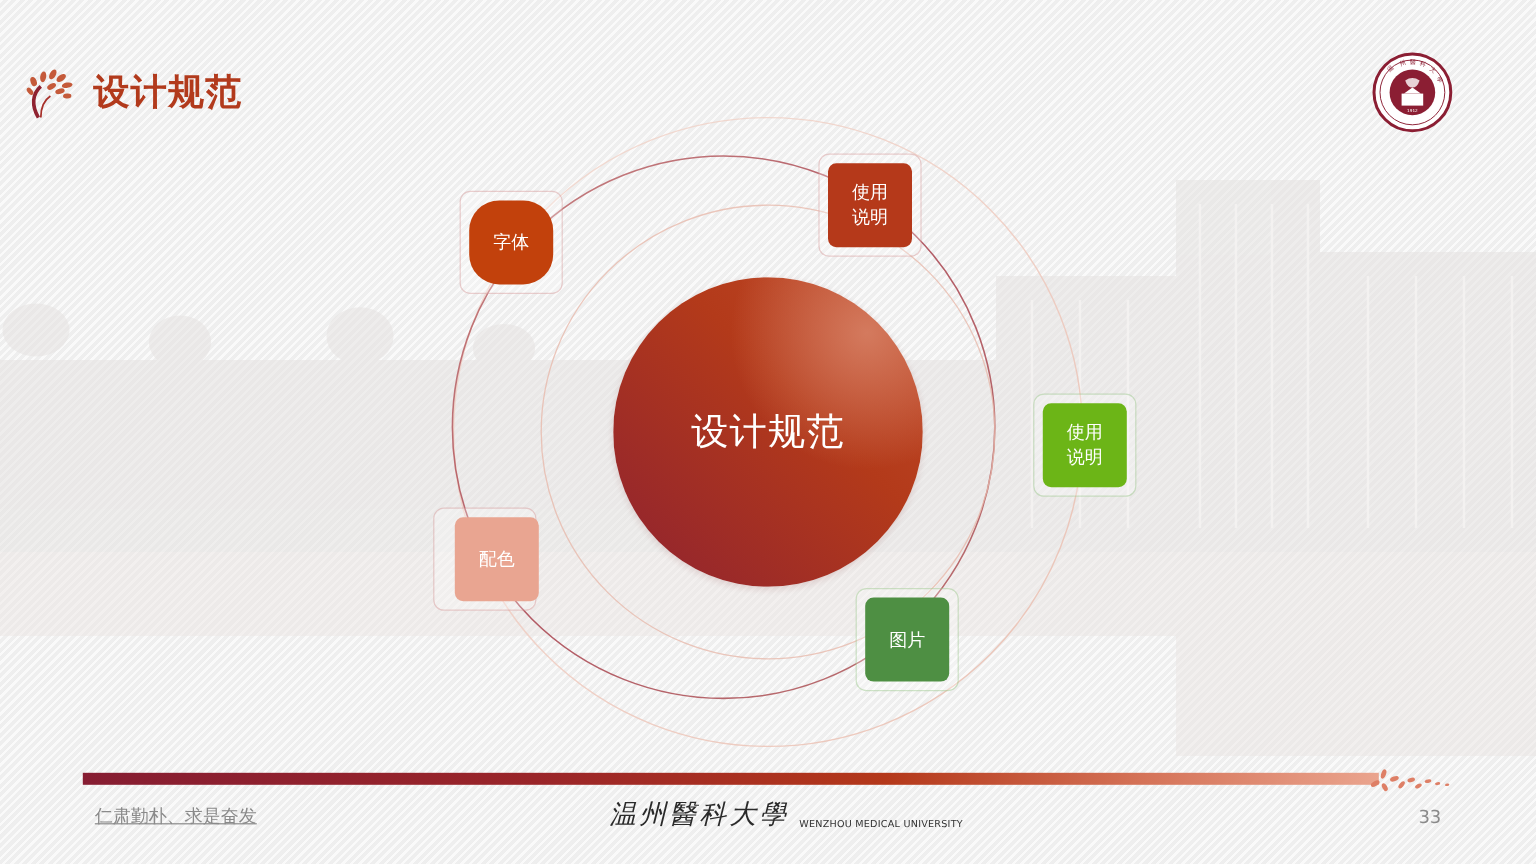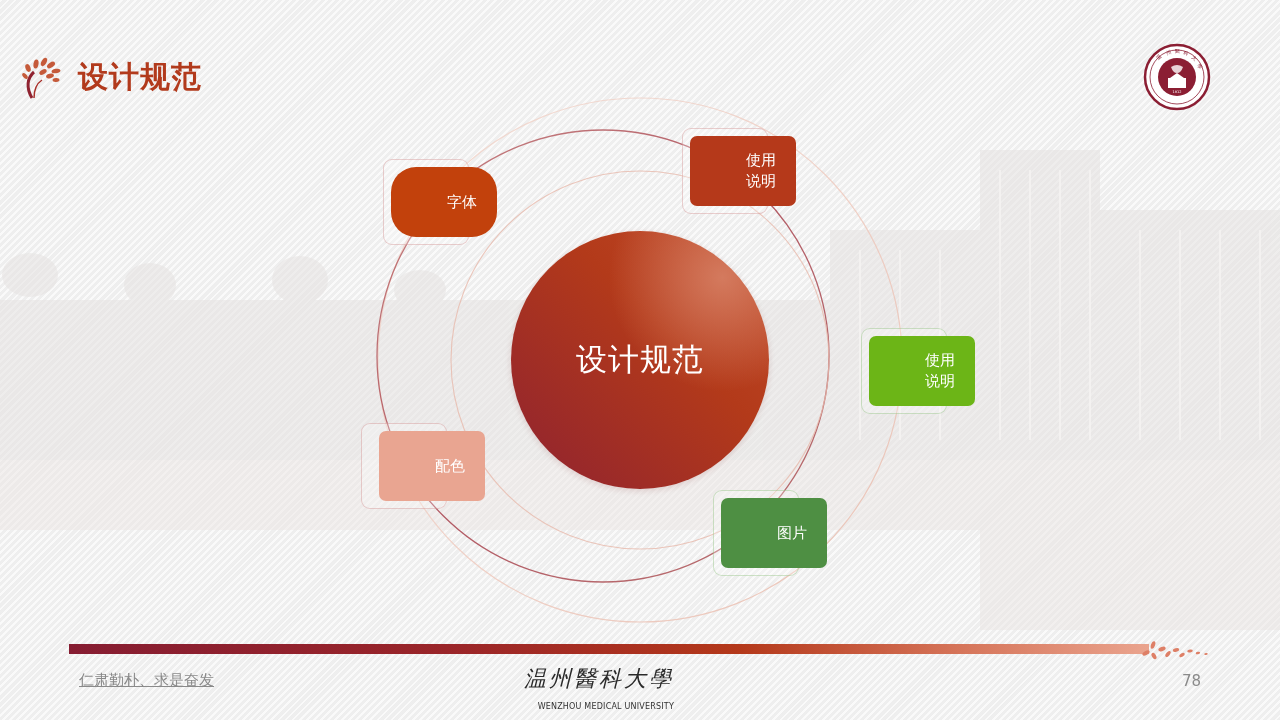--- a/index.html
+++ b/index.html
@@ -37,34 +37,34 @@
     .node-frame {
       position: absolute; width: 86px; height: 86px; border-radius: 9px;
       border: 1.5px solid rgba(200,120,120,0.35);
       background: rgba(255,255,255,0.25);
       box-sizing: border-box;
     }
     .node {
       position: absolute; left: 7px; top: 7px; width: 70px; height: 70px;
       border-radius: 7px; display: flex; align-items: center; justify-content: center;
       text-align: center; color: #ffffff; font-size: 15px; line-height: 21px;
-      cursor: pointer; white-space: pre-line; padding-left: 36px;
+      cursor: pointer; white-space: pre-line;
     }
     .node-frame.green { border-color: rgba(120,180,100,0.35); }
 
     .footer-bar {
       position: absolute; left: 69px; top: 644px; width: 1080px; height: 10px;
       background: linear-gradient(90deg, #861d32 0%, #9a2529 35%, #b4381a 62%, #d57358 82%, #eaa48e 100%);
     }
     .footer-leaves { position: absolute; left: 1138px; top: 636px; width: 76px; height: 26px; }
     .footer-motto {
       position: absolute; left: 79px; top: 671px; font-size: 15px; color: #8a8a8a; text-decoration: underline;
     }
     .footer-brand {
-      position: absolute; left: 524px; top: 664px; display: flex; align-items: flex-end; gap: 8px; flex-direction: column;
+      position: absolute; left: 508px; top: 664px; display: flex; align-items: flex-end; gap: 8px;
     }
     .footer-brand .cn {
       font-family: "DejaVu Serif", "Liberation Serif", serif;
       font-size: 22px; color: #2a2a2a; font-style: italic; letter-spacing: 3px;
     }
     .footer-brand .en { font-size: 8px; color: #333; letter-spacing: 0.2px; padding-bottom: 3px; }
     .page-num {
       position: absolute; left: 1182px; top: 672px; font-size: 15px; color: #8a8a8a;
     }
   </style>
@@ -215,13 +215,13 @@
   </g>
 </svg>
 
 <div class="footer-motto">仁肃勤朴、求是奋发</div>
 
 <div class="footer-brand">
   <span class="cn">温州醫科大學</span>
   <span class="en">WENZHOU MEDICAL UNIVERSITY</span>
 </div>
 
-<div class="page-num">78</div>
+<div class="page-num">33</div>
 
 </body></html>

